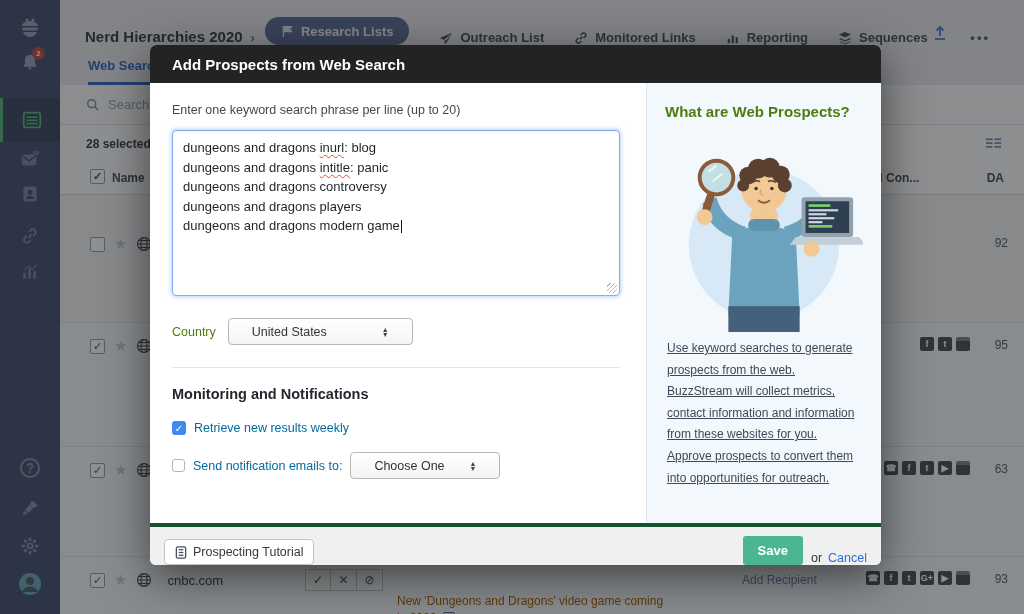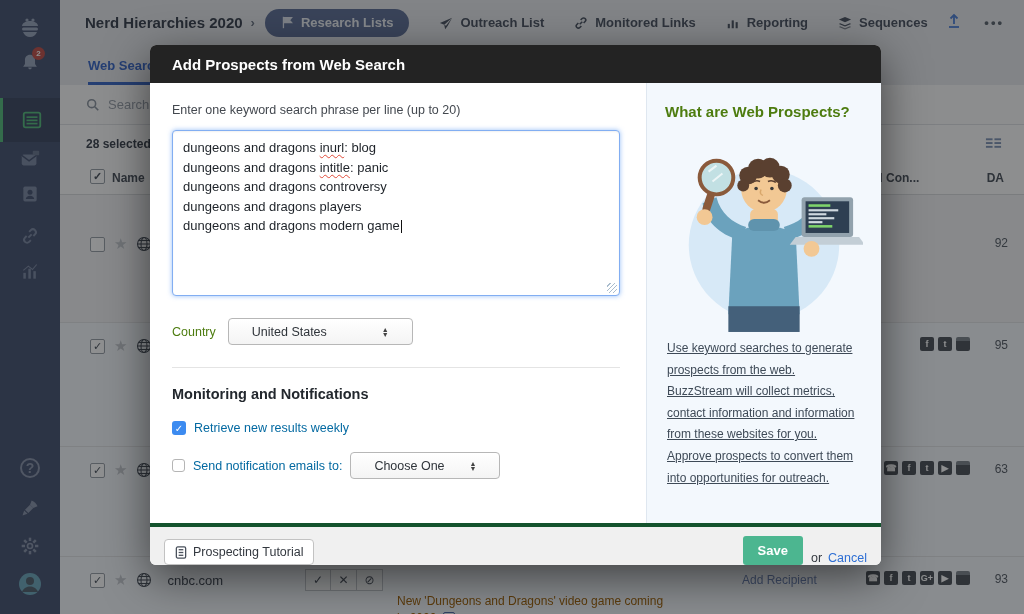--- a/index.html
+++ b/index.html
@@ -14,21 +14,21 @@
   .side-icn svg { display:block; }
   .s-active { background:#3d4862; border-left:3px solid #56bd7d; height:44px; align-items:center; }
   .bell-badge { position:absolute; left:32px; top:-5px; background:#c0504a; color:#fff;
                 font-size:8px; width:13px; height:13px; border-radius:50%;
                 display:flex; align-items:center; justify-content:center; font-weight:bold; }
   .help-q { color:#8b95ac; font-size:14px; font-weight:bold; width:20px; height:20px;
             border:2px solid #8b95ac; border-radius:50%; display:flex; align-items:center; justify-content:center; }
 
   
   .topnav { position:absolute; left:60px; top:0; width:964px; height:45px;
-            background:#e9ebee; display:flex; align-items:center; padding:0 20px 0 25px;
+            background:#e9ebee; display:flex; align-items:flex-end; padding:0 34px 0 25px;
             z-index:1; }
   .crumb { font-size:15px; font-weight:bold; color:#39414f; }
   .crumb-sep { color:#6a7383; font-size:13px; margin:0 10px 0 8px; font-weight:bold; }
   .pill { background:#5f7097; color:#eef1f6; border-radius:14px; height:28px;
           display:flex; align-items:center; gap:7px; padding:0 16px; font-size:13px; font-weight:bold; }
   .nav-item { display:flex; align-items:center; gap:7px; color:#4a5261; font-size:13px;
               font-weight:bold; margin-left:30px; }
   .nav-spacer { flex:1; }
   .dots { color:#5c646f; font-size:13px; letter-spacing:2px; margin-left:22px; font-weight:bold; }
 

